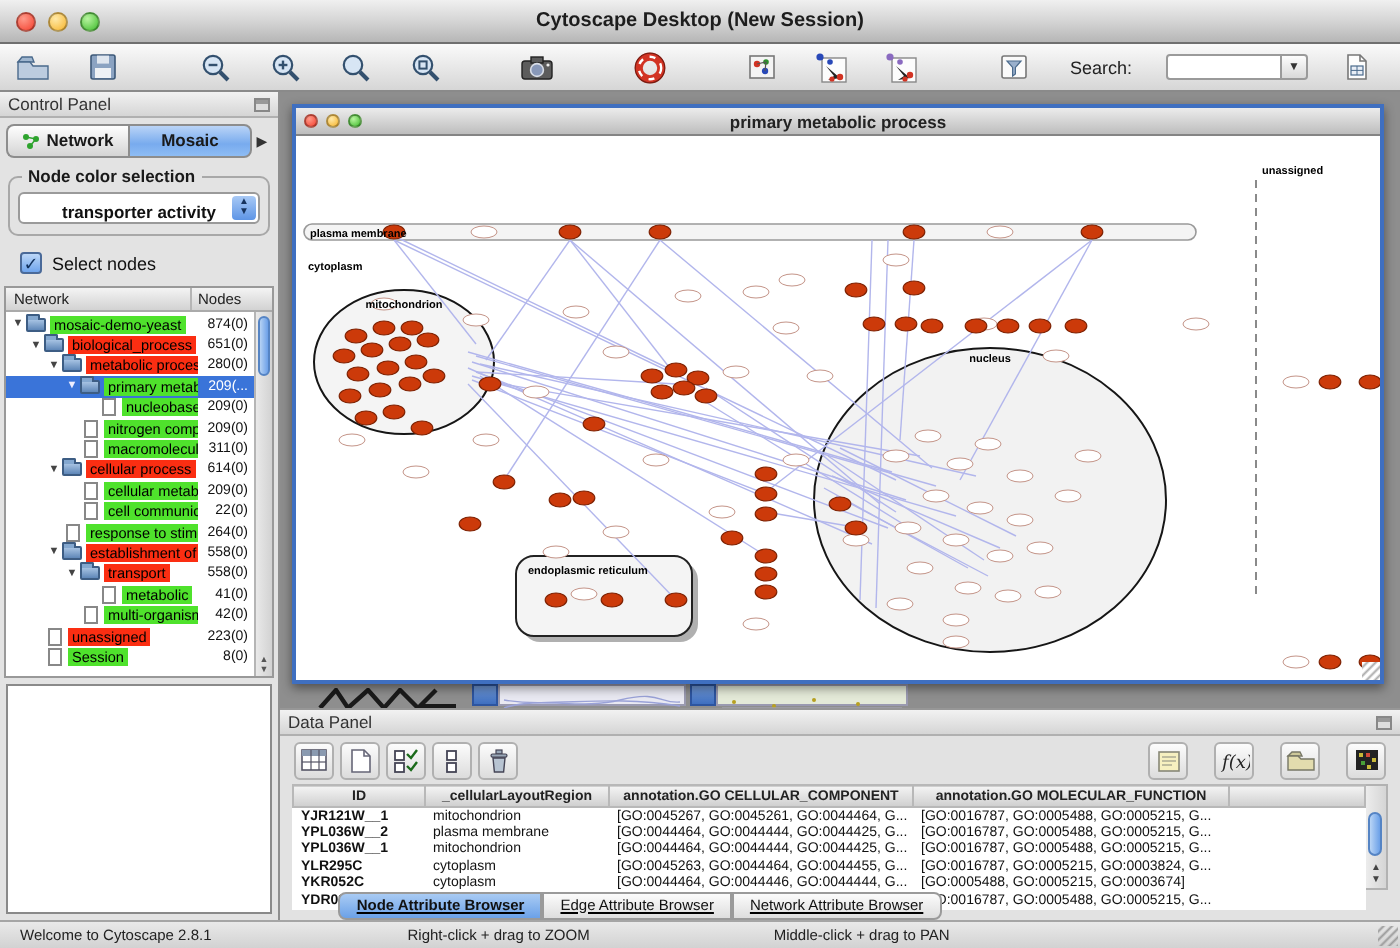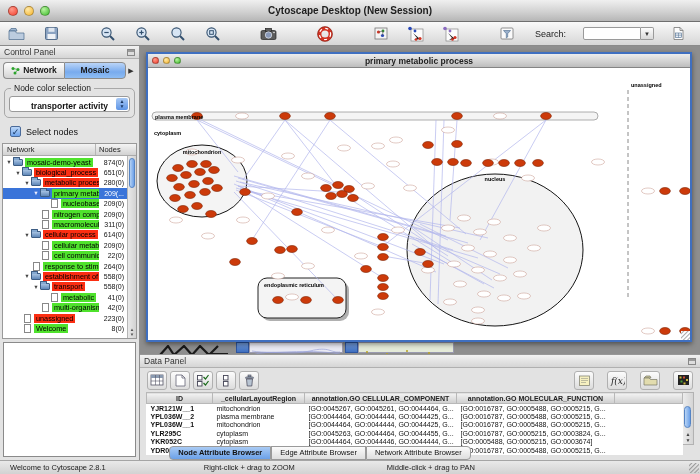--- a/index.html
+++ b/index.html
@@ -33,21 +33,21 @@
   .ptitle { height:13px; flex:0 0 13px; background:linear-gradient(#f2f2f2,#d5d5d5); border-bottom:1px solid #b0b0b0; display:flex; align-items:center; justify-content:space-between; padding:0 4px; font-size:8.5px; color:#333; }
   .floatico { width:8px; height:7px; border:1px solid #888; background:#ddd; position:relative; }
   .floatico::after { content:""; position:absolute; top:0; left:0; right:0; height:2px; background:#999; }
   .cptabs { display:flex; align-items:center; padding:3px 3px 2px 3px; flex:0 0 auto; }
   .cptab { flex:1; display:flex; align-items:center; justify-content:center; gap:3px; font-size:8.5px; font-weight:bold; color:#1a1a1a; border:1px solid #8d8d8d; padding:2px 0 3px; background:linear-gradient(#fefefe,#d4d4d4); }
   .cptab:first-child { border-radius:4px 0 0 4px; border-right:none; }
   .cptab.sel { background:linear-gradient(#bad4f7,#78abee 60%,#8ebdf4); border-radius:0 4px 4px 0; }
   .tabarrow { width:10px; text-align:center; font-size:7px; color:#333; }
 
   .groupbox { margin:7px 4px 2px; border:1px solid #a8a8a8; border-radius:5px; padding:7px 4px 5px; position:relative; flex:0 0 auto; }
-  .legend { position:absolute; top:-6px; left:6px; background:#e3e3e3; padding:0 3px; font-size:8.5px; font-weight:normal; color:#1a1a1a; }
+  .legend { position:absolute; top:-6px; left:6px; background:#e3e3e3; padding:0 3px; font-size:8.5px; font-weight:bold; color:#1a1a1a; }
   .combo { height:16px; background:#fff; border:1px solid #9a9a9a; border-radius:3px; display:flex; align-items:flex-end; justify-content:center; font-size:8.5px; font-weight:bold; color:#111; position:relative; }
   .combo .stepper { position:absolute; right:1px; top:1px; bottom:1px; width:12px; border-radius:2px; background:linear-gradient(#a8c9f5,#5e95e6); display:flex; flex-direction:column; align-items:center; justify-content:center; color:#16335e; font-size:5px; line-height:5px; }
   .checkrow { display:flex; align-items:center; gap:5px; padding:6px 10px 5px; font-size:9px; color:#111; flex:0 0 auto; }
   .checkbox { width:11px; height:11px; border:1px solid #4a6a99; border-radius:2px; background:linear-gradient(#bcd7f8,#6ea4ec); color:#10305c; font-size:9px; line-height:10px; text-align:center; font-weight:bold; }
 
   
   .treewrap { margin:1px 2px 0; border:1px solid #999; background:#fff; flex:0 0 196px; display:flex; flex-direction:column; position:relative; overflow:hidden; }
   .theader { display:flex; flex:0 0 12px; background:linear-gradient(#f4f4f4,#d2d2d2); border-bottom:1px solid #aaa; font-size:7.5px; color:#222; }
   .theader .c1 { flex:1; padding:1px 4px; border-right:1px solid #b5b5b5; }
   .theader .c2 { width:40px; padding:1px 3px; }
@@ -95,21 +95,21 @@
   .dbtn { width:20px; height:19px; border:1px solid #b0b0b0; border-radius:3px; background:linear-gradient(#fcfcfc,#dcdcdc); display:flex; align-items:center; justify-content:center; }
   .dright { margin-left:auto; display:flex; gap:13px; }
   .dtablewrap { flex:1; margin:1px 6px 0; display:flex; min-height:0; }
   table.grid { width:100%; border-collapse:collapse; table-layout:fixed; background:#fff; }
   table.grid th { background:linear-gradient(#f3f3f3,#cecece); border:1px solid #b8b8b8; font-size:7px; font-weight:bold; color:#222; height:11px; padding:0 2px; overflow:hidden; white-space:nowrap; }
   table.grid td { font-size:7px; color:#111; height:8.5px; padding:0 4px; overflow:hidden; white-space:nowrap; background:#fff; }
   table.grid td.idc { font-weight:bold; }
   .dscroll { width:11px; flex:0 0 11px; background:linear-gradient(90deg,#ececec,#d5d5d5); border:1px solid #b2b2b2; border-left:none; position:relative; }
   .dthumb { position:absolute; top:13px; left:1px; width:7px; height:22px; border-radius:4px; background:linear-gradient(90deg,#b9d5f6,#6ba0e8); border:1px solid #5584c4; }
   .darrows { position:absolute; bottom:1px; left:0; right:0; text-align:center; font-size:5px; line-height:6px; color:#444; }
-  .dtabs { height:15px; flex:0 0 15px; display:flex; justify-content:center; align-items:center; transform:translateX(-100px); }
+  .dtabs { height:15px; flex:0 0 15px; display:flex; justify-content:center; align-items:center; transform:translateX(-100px);text-decoration:underline; }
   .dtab { font-size:7.5px; color:#111; border:1px solid #9a9a9a; background:linear-gradient(#fbfbfb,#dedede); padding:1px 8px 2px; }
   .dtab:first-child { border-radius:4px 0 0 4px; }
   .dtab:last-child { border-radius:0 4px 4px 0; }
   .dtab.sel { background:linear-gradient(#a9cbf4,#6ba1e8); font-weight:bold; }
 
   
   .statusbar { height:14px; flex:0 0 14px; background:linear-gradient(#e9e9e9,#d2d2d2); border-top:1px solid #a5a5a5; display:flex; align-items:center; font-size:7.5px; color:#222; padding:0 10px; position:relative; }
   .statusbar .s2 { margin-left:98px; }
   .statusbar .s3 { margin-left:92px; }
   .appgrip { position:absolute; right:1px; bottom:1px; width:10px; height:10px; background:repeating-linear-gradient(135deg,transparent,transparent 1px,#9a9a9a 2px,transparent 3px); }
@@ -398,21 +398,21 @@
               <span style="width: 11px; flex: 0 0 auto;"></span>
               <span class="arr"></span>
               <span class="tico file"></span>
               <span class="chip red">unassigned</span>
               <span class="cnt">223(0)</span>
             </div>
             <div class="trow">
               <span style="width: 11px; flex: 0 0 auto;"></span>
               <span class="arr"></span>
               <span class="tico file"></span>
-              <span class="chip green">Welcome</span>
+              <span class="chip green">Session</span>
               <span class="cnt">8(0)</span>
             </div>
           </div>
         <div class="tscroll">
           <div class="tthumb"></div>
           <div class="tarrows">▲<br>▼</div>
         </div>
       </div>
 
       <div class="birdseye"></div>

